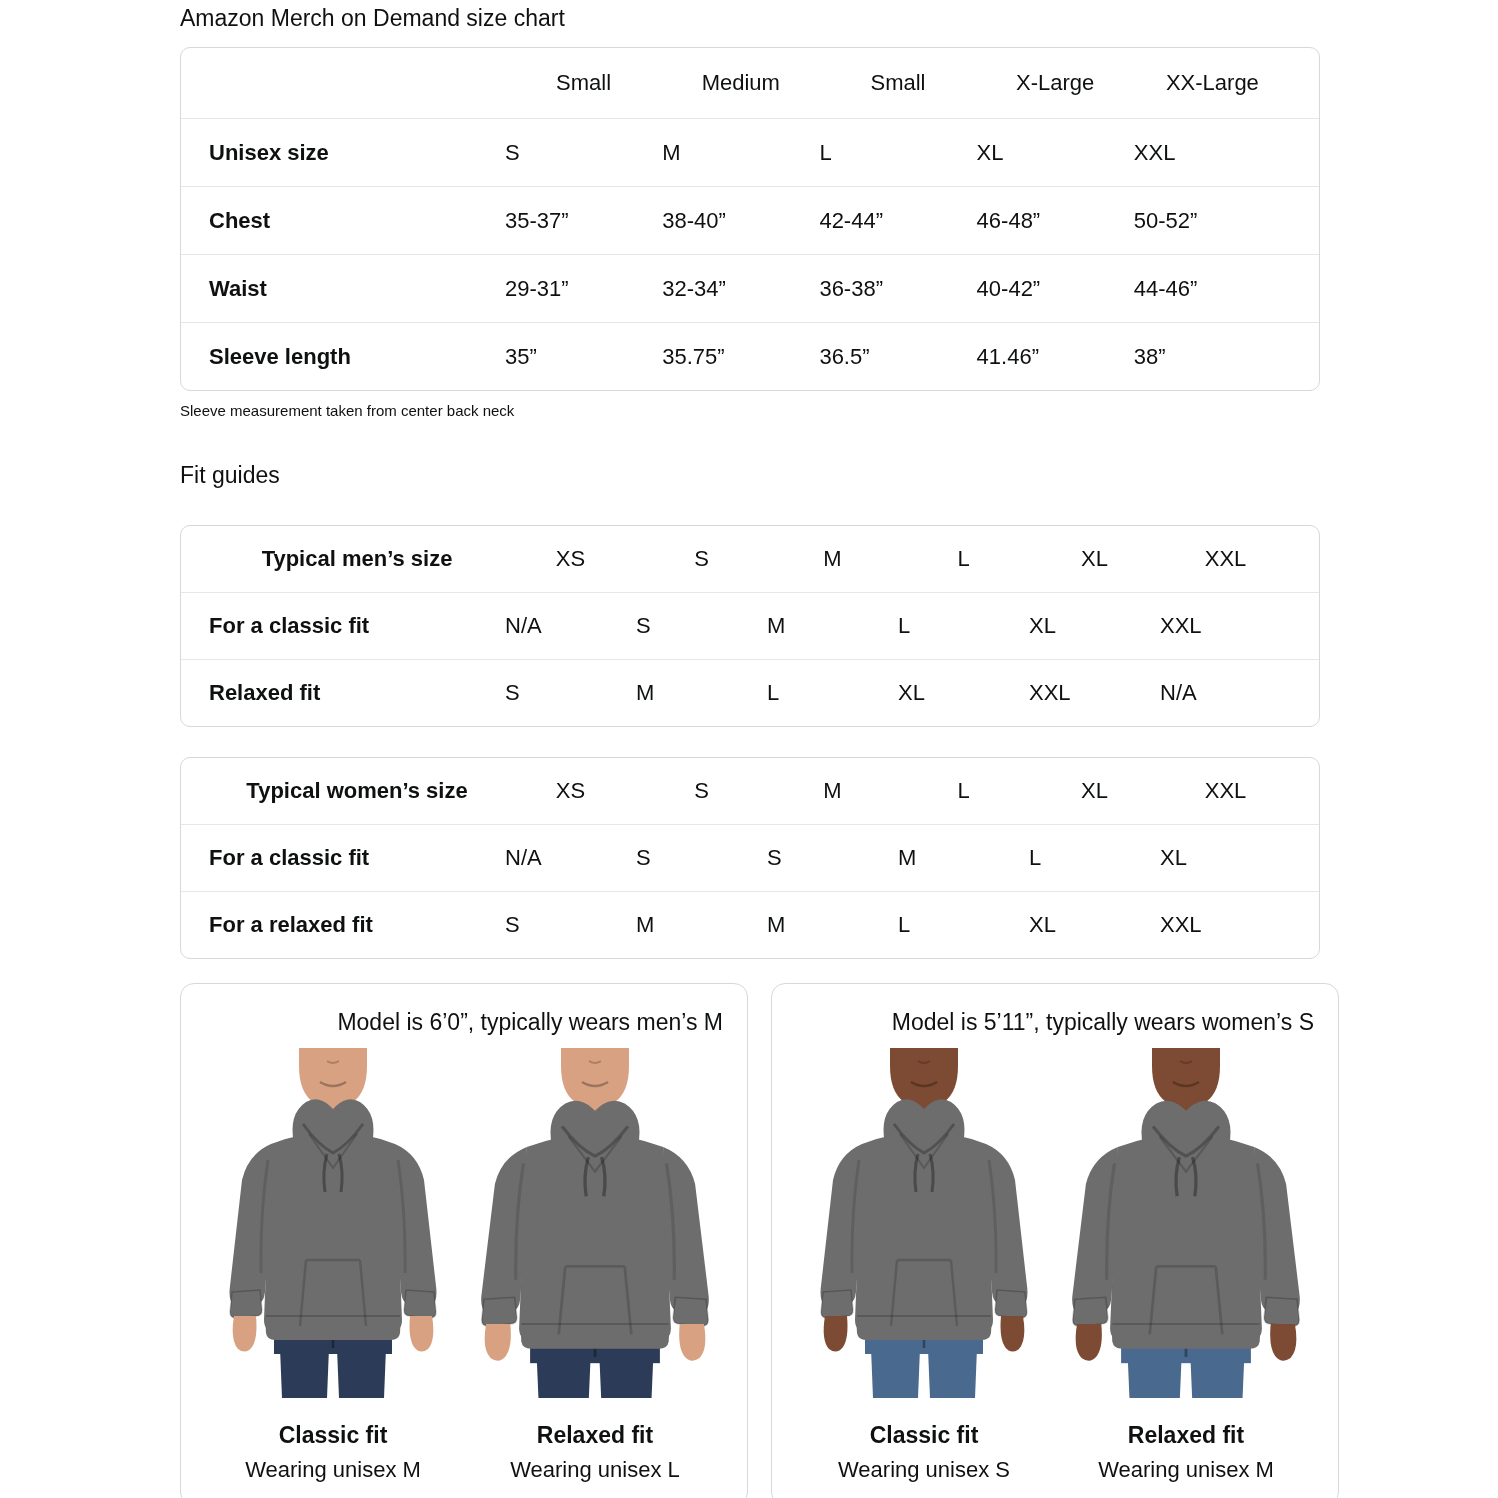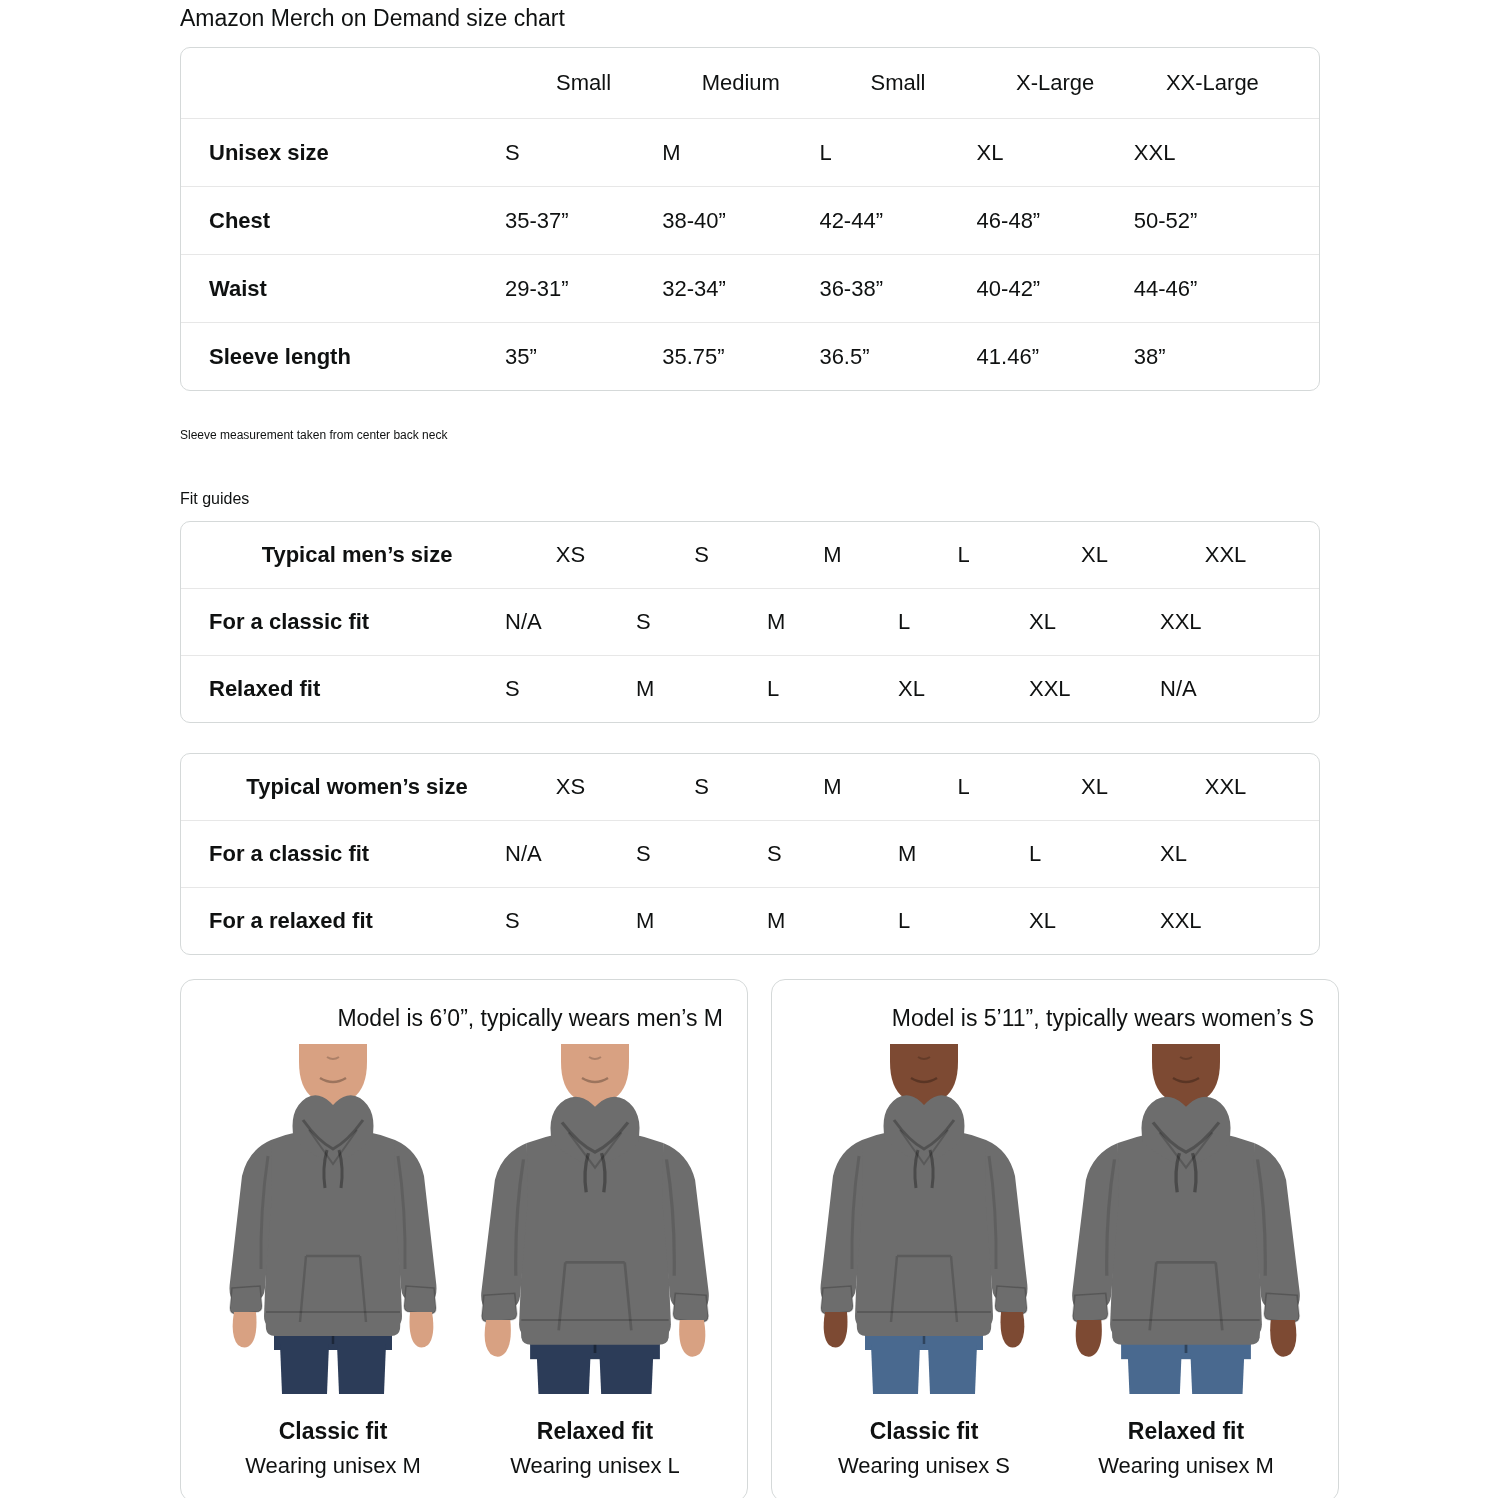--- a/index.html
+++ b/index.html
@@ -6,39 +6,39 @@
   body{
     font-family:"Liberation Sans","DejaVu Sans",sans-serif;
     color:var(--text,#0f1111);
     -webkit-font-smoothing:antialiased;
   }
   .page{
     width:1498px;height:1498px;box-sizing:border-box;
     padding:4px 178px 0 180px;overflow:hidden;background:#fff;position:relative;
   }
   .page-title{font-size:23px;font-weight:400;margin:0;line-height:28px;}
-  .note{font-size:12px;margin:32px 0 0;line-height:24px;}
-  .fit-guides-heading{font-size:16px;font-weight:400;margin:38px 0 0;line-height:28px;}
+  .note{font-size:15px;margin:8px 0 0;line-height:24px;}
+  .fit-guides-heading{font-size:23px;font-weight:400;margin:38px 0 0;line-height:28px;}
 
   .table{
     border:1px solid var(--border,#d5d9d9);
     border-radius:10px;margin-top:15px;overflow:hidden;background:#fff;
   }
   .trow{
     display:grid;grid-template-columns:296px repeat(5,1fr);
     align-items:center;height:67px;padding:0 28px;
     border-top:1px solid var(--divider,#e7e7e7);
     font-size:22px;
   }
   .trow:first-child{border-top:none;text-align:center;}
   .trow.header{height:70px;}
   .fitguide .trow{grid-template-columns:296px repeat(6,1fr);height:66px;}
   .cell{white-space:nowrap;overflow:hidden;}
   .cell.label{font-weight:700;}
-  .fitguide{margin-top:8px;}
+  .fitguide{margin-top:36px;}
   .fitguide.second{margin-top:30px;}
 
   .cards{display:flex;gap:23px;margin-top:24px;}
   .card{
     flex:1;border:1px solid var(--border,#d5d9d9);border-radius:14px;
     padding:25px 24px 22px;box-sizing:border-box;background:#fff;
   }
   .card-heading{font-size:23px;line-height:27px;text-align:right;}
   .figures{display:flex;justify-content:center;gap:6px;margin-top:12px;}
   .figure{width:256px;text-align:center;}

